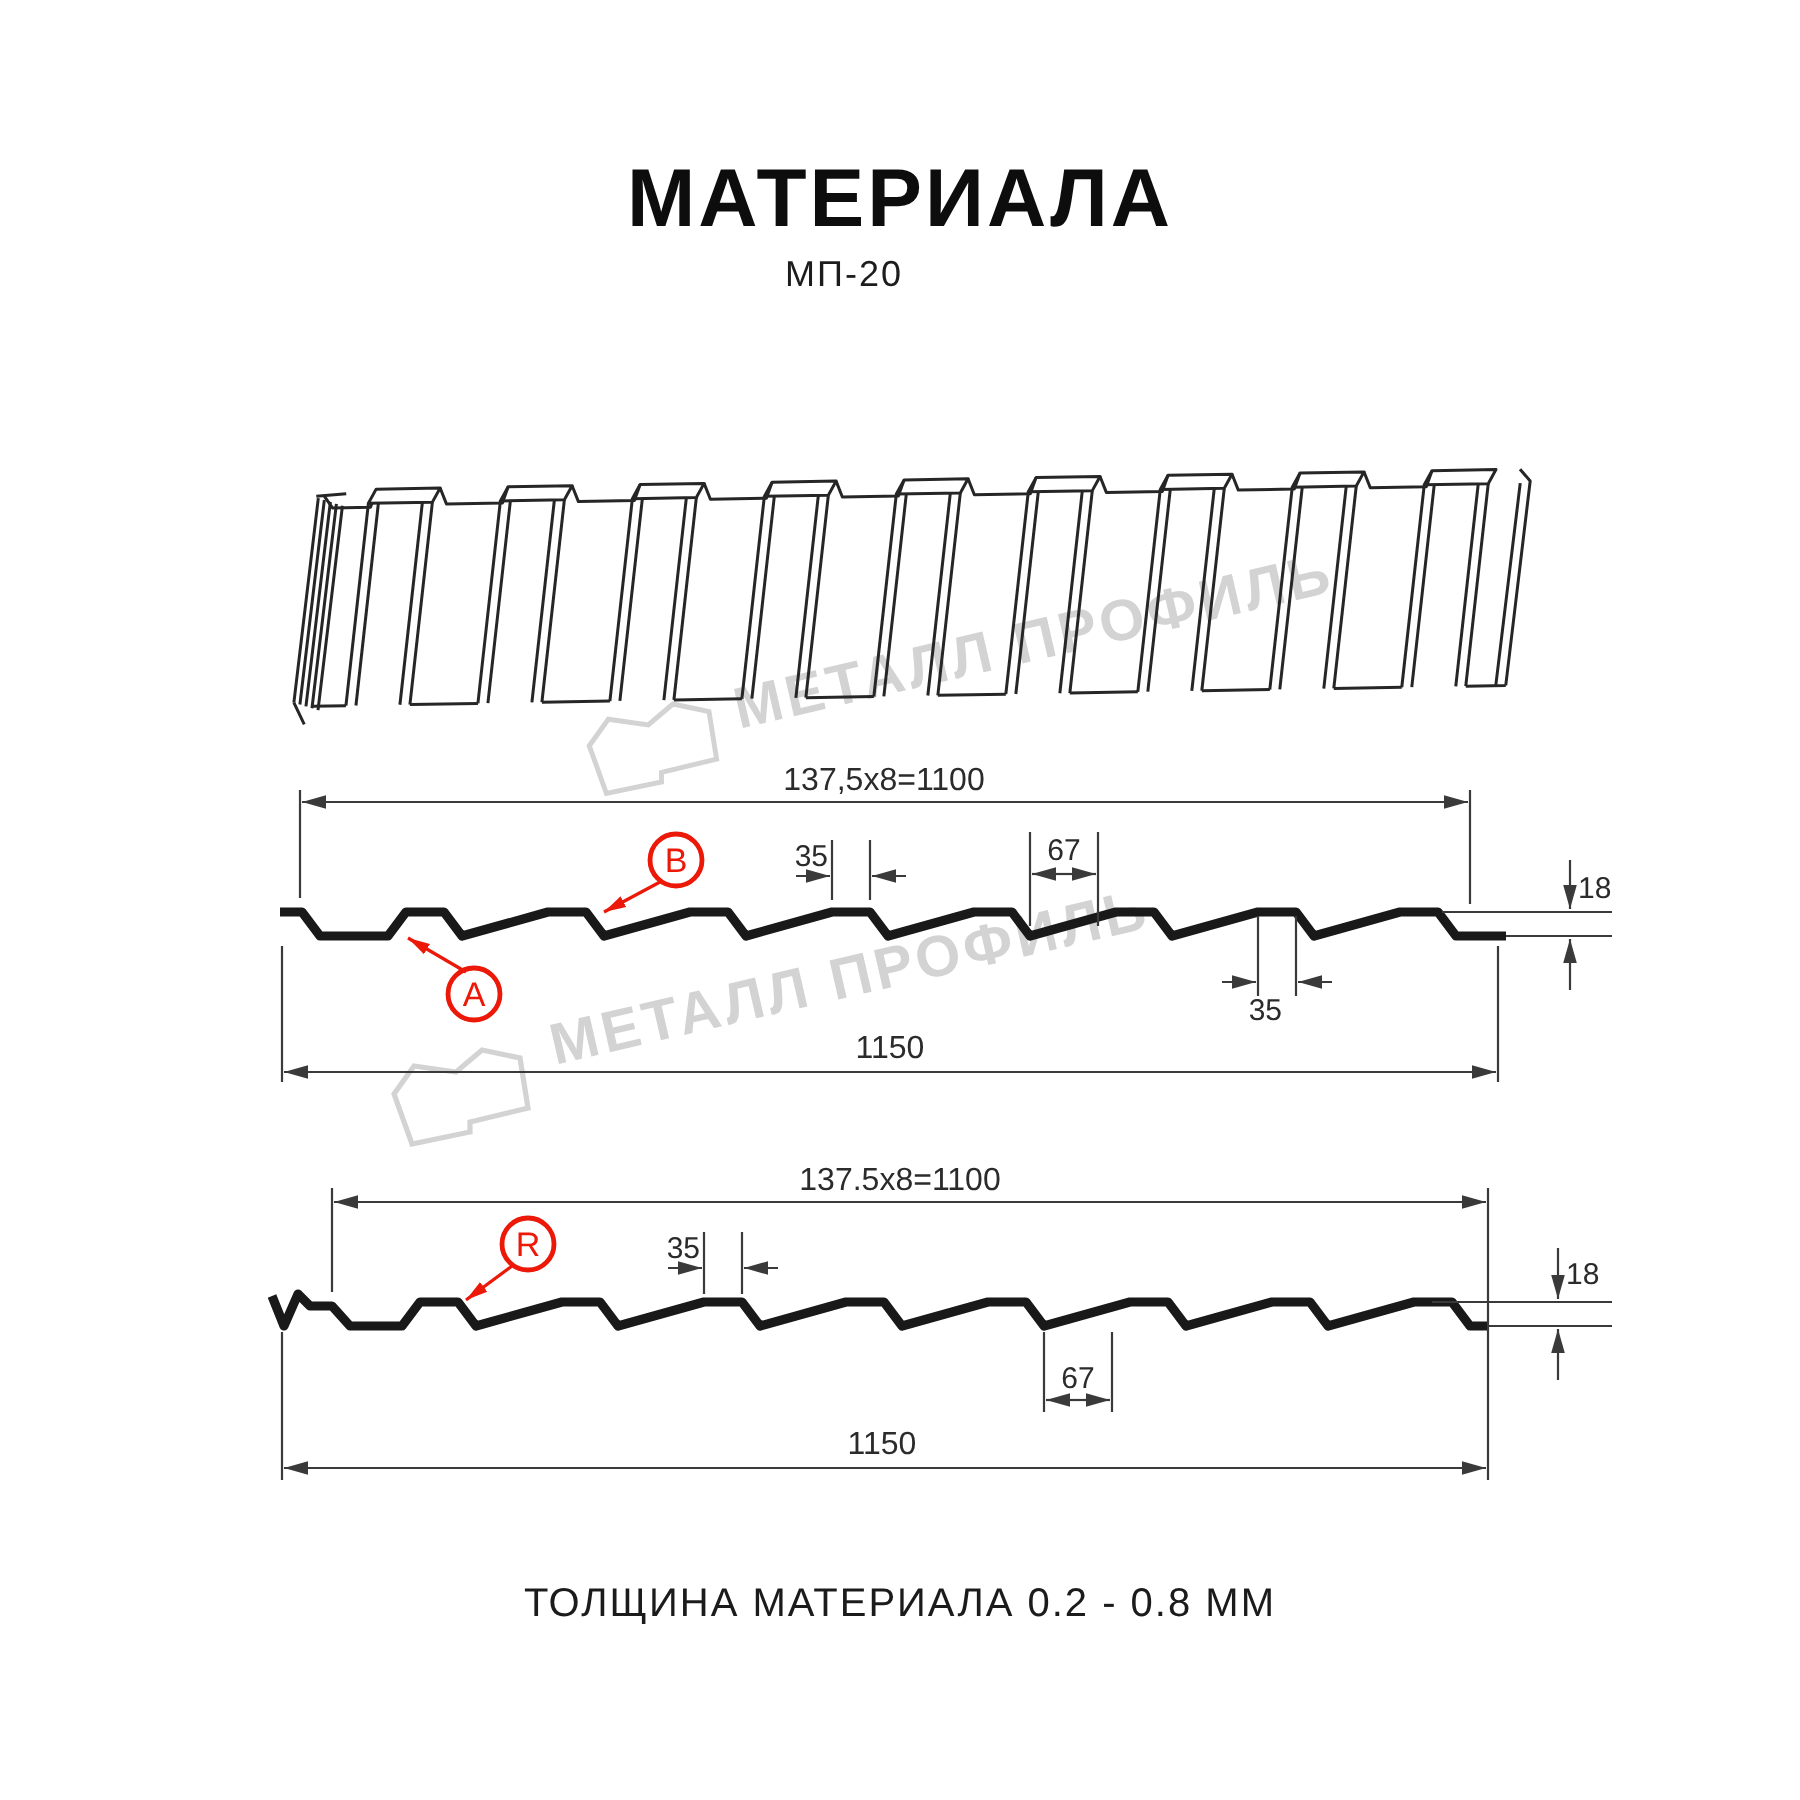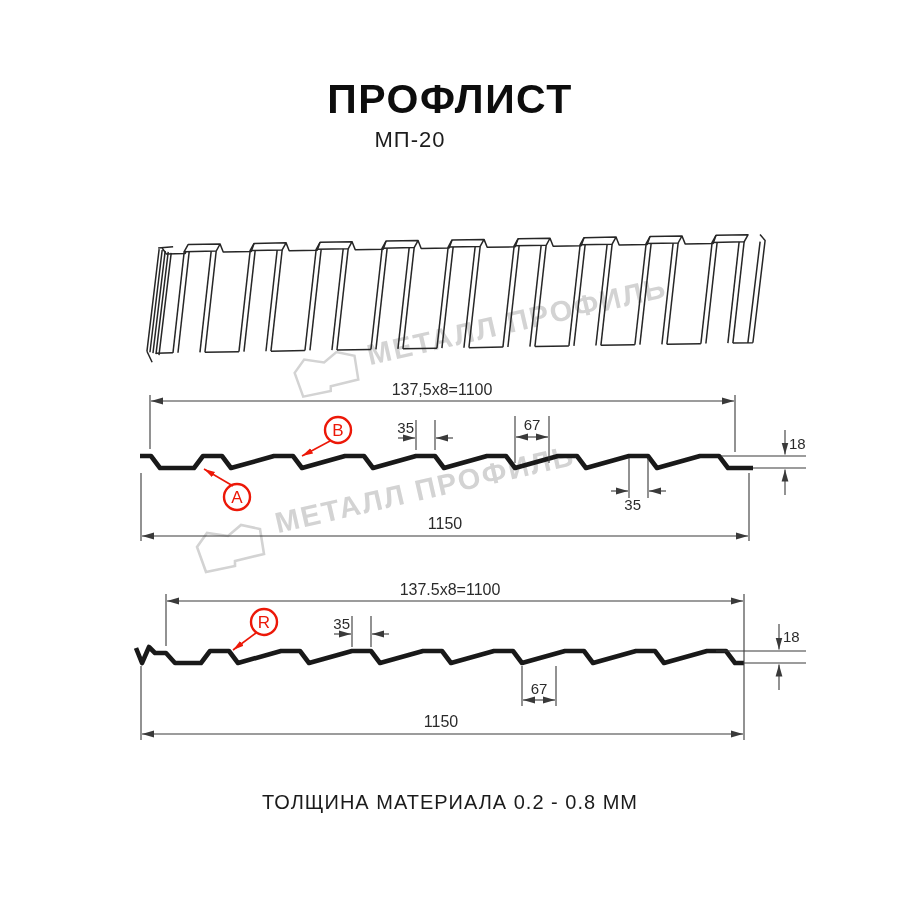--- a/index.html
+++ b/index.html
@@ -1,21 +1,21 @@
 <!DOCTYPE html>
 <html><head>
 <meta charset="utf-8">
 <style>
   html,body{margin:0;padding:0;background:#fff;}
   .stage{position:relative;width:900px;height:900px;background:#fff;overflow:hidden;
          font-family:"Liberation Sans","DejaVu Sans",sans-serif;}
   .title{position:absolute;left:0;top:76px;width:900px;text-align:center;
          font-size:41px;font-weight:800;letter-spacing:1.5px;color:#0d0d0d;}
-  .model{position:absolute;left:0;top:127px;width:820px;text-align:center;
-         font-size:22px;font-weight:500;letter-spacing:1px;color:#1c1c1c;}
+  .model{position:absolute;left:12px;top:127px;width:820px;text-align:center;
+         font-size:18px;font-weight:500;letter-spacing:1px;color:#1c1c1c;}
   .footer{position:absolute;left:0;top:791px;width:900px;text-align:center;
           font-size:20px;font-weight:500;letter-spacing:1px;color:#1b1b1b;}
   .wm{position:absolute;color:#d3d3d3;font-weight:bold;font-size:29px;letter-spacing:2px;
       white-space:nowrap;transform:rotate(-13deg);transform-origin:0 0;z-index:1;}
   .wmlogo{position:absolute;z-index:1;}
   .lineart{position:absolute;left:0;top:0;z-index:2;}
   .thin{stroke:#3a3a3a;stroke-width:1.1;fill:none;}
   .thick{stroke:#191919;stroke-width:4.6;fill:none;stroke-linejoin:round;}
   .sheet{stroke:#262626;stroke-width:1.5;fill:none;stroke-linejoin:round;}
   .sheettop{stroke:#262626;stroke-width:1.5;fill:#ffffff;stroke-linejoin:round;}
@@ -33,21 +33,21 @@
   <svg class="wmlogo" style="left:288px;top:342px;" width="76" height="58" viewBox="0 0 80 60">
     <polygon points="7,32 17,18 38,21 51,10 70,14 74,39 45,46 45,51 16,57" fill="none" stroke="#d3d3d3" stroke-width="2.6"></polygon>
   </svg>
   <div class="wm" style="left:364px;top:340px;">МЕТАЛЛ ПРОФИЛЬ</div>
 
   <svg class="wmlogo" style="left:190px;top:514px;" width="80" height="62" viewBox="0 0 80 60">
     <polygon points="7,32 17,18 38,21 51,10 70,14 74,39 45,46 45,51 16,57" fill="none" stroke="#d3d3d3" stroke-width="2.6"></polygon>
   </svg>
   <div class="wm" style="left:272px;top:508px;">МЕТАЛЛ ПРОФИЛЬ</div>
 
-  <div class="title">ПРОФЛИСТ</div>
+  <div class="title">МАТЕРИАЛА</div>
   <div class="model">МП-20</div>
 
   <svg class="lineart" width="900" height="900" viewBox="0 0 900 900">
     <defs>
       <marker id="ah" markerUnits="userSpaceOnUse" markerWidth="14" markerHeight="9" refX="12" refY="4" orient="auto">
         <path d="M0,0.6 L12,4 L0,7.4 Z" fill="#3a3a3a"></path>
       </marker>
       <marker id="ahr" markerUnits="userSpaceOnUse" markerWidth="13" markerHeight="8" refX="11" refY="3.5" orient="auto">
         <path d="M0,0.5 L11,3.5 L0,6.5 Z" fill="#ec1808"></path>
       </marker>

